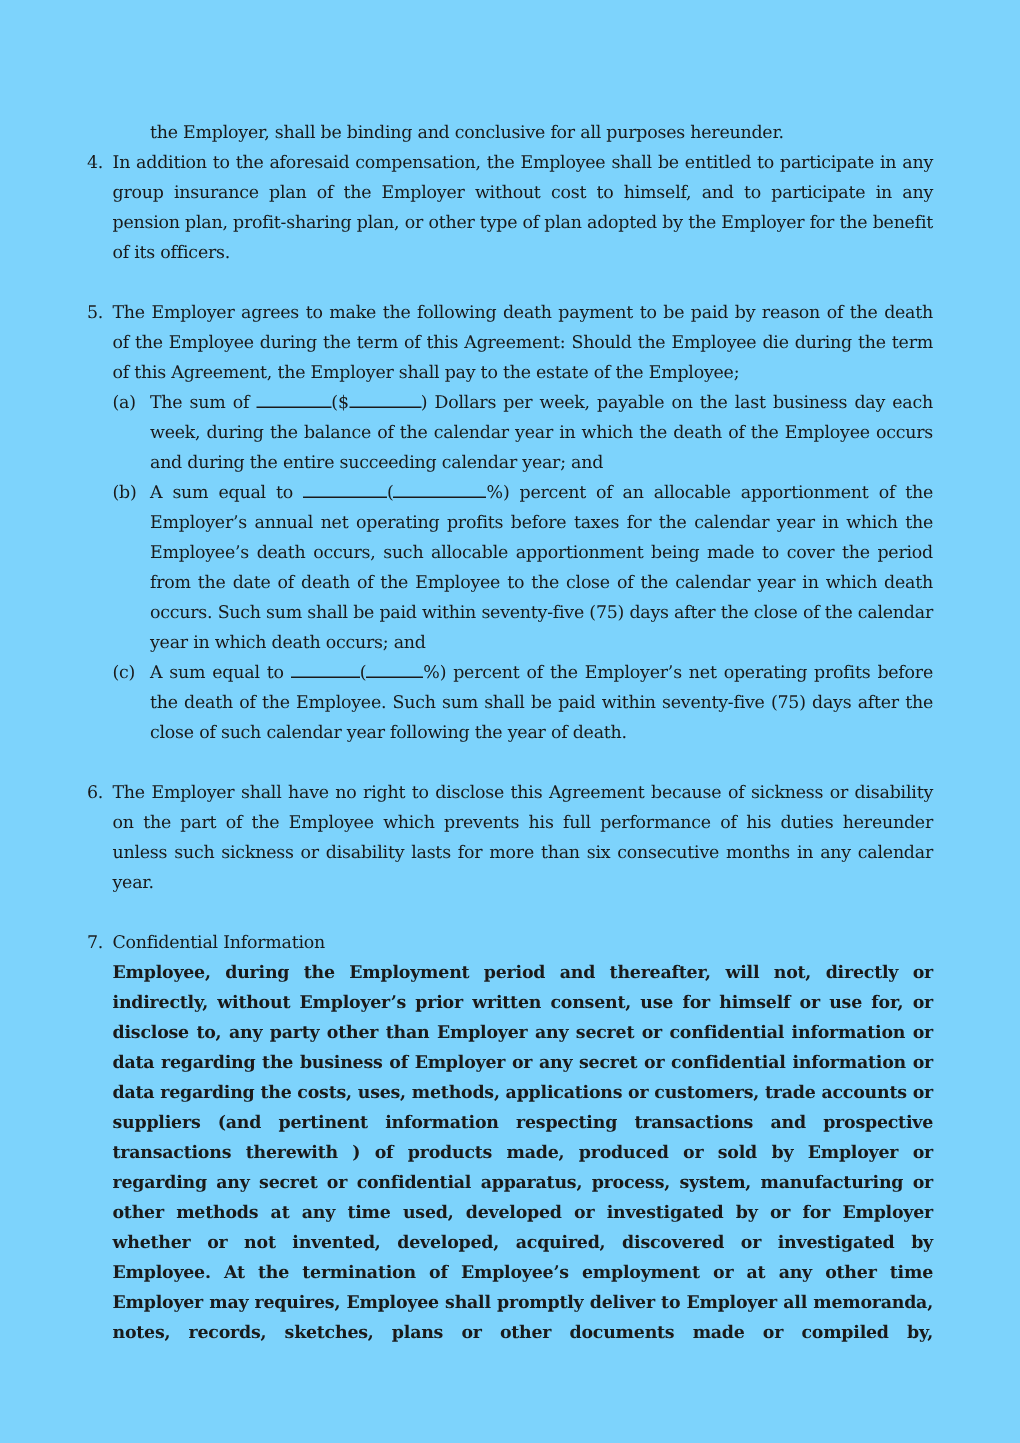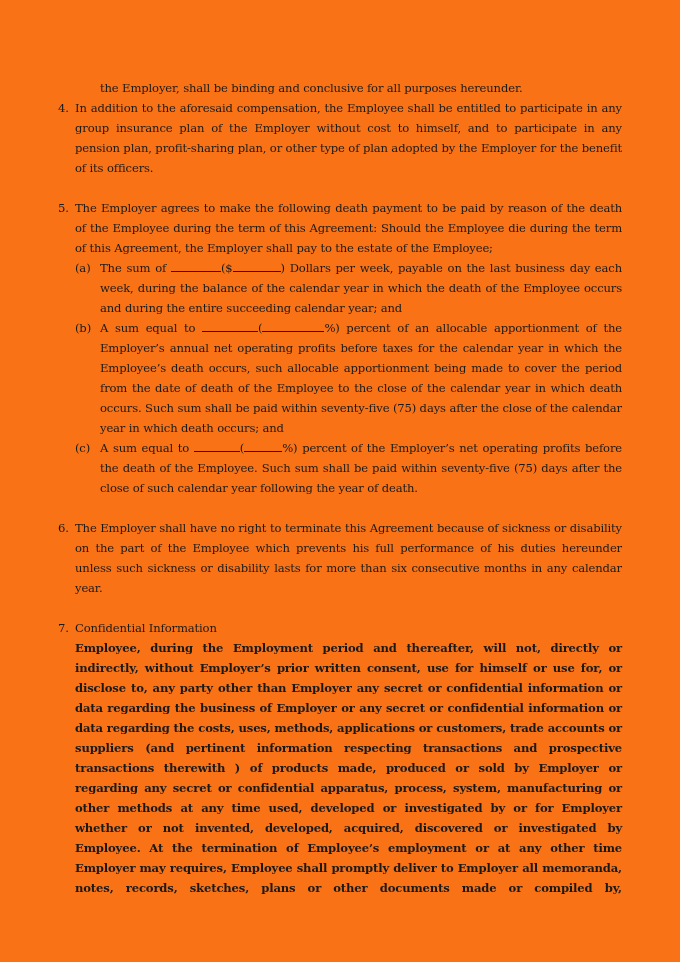--- a/index.html
+++ b/index.html
@@ -14,21 +14,21 @@
       position: relative;
       font-family: "DejaVu Serif", "Liberation Serif", serif;
       color: #1a1a1a;
     }
     .page {
       position: absolute;
       left: 0;
       top: 0;
       width: 680px;
       height: 962px;
-      background: #f97316;
+      background: #7dd3fc;
     }
     .content {
       position: absolute;
       left: 58px;
       top: 78px;
       width: 564px;
       font-size: 11.6px;
       line-height: 20px;
       letter-spacing: -0.15px;
     }
@@ -117,21 +117,21 @@
 
     <div class="sub">
       <span class="lbl">(c)</span>
       <span>A sum equal to </span><span class="blank b-c1"></span><span>(</span><span class="blank b-c2"></span><span>%) percent of the Employer’s net operating profits before the death of the Employee. Such sum shall be paid within seventy-five (75) days after the close of such calendar year following the year of death.</span>
     </div>
 
     <div class="gap"></div>
 
     <div class="para">
       <span class="num">6.</span>
-      <span>The Employer shall have no right to terminate this Agreement because of sickness or disability on the part of the Employee which prevents his full performance of his duties hereunder unless such sickness or disability lasts for more than six consecutive months in any calendar year.</span>
+      <span>The Employer shall have no right to disclose this Agreement because of sickness or disability on the part of the Employee which prevents his full performance of his duties hereunder unless such sickness or disability lasts for more than six consecutive months in any calendar year.</span>
     </div>
 
     <div class="gap"></div>
 
     <div class="heading">
       <span class="num">7.</span>
       <span>Confidential Information</span>
     </div>
 
     <div class="body7">

